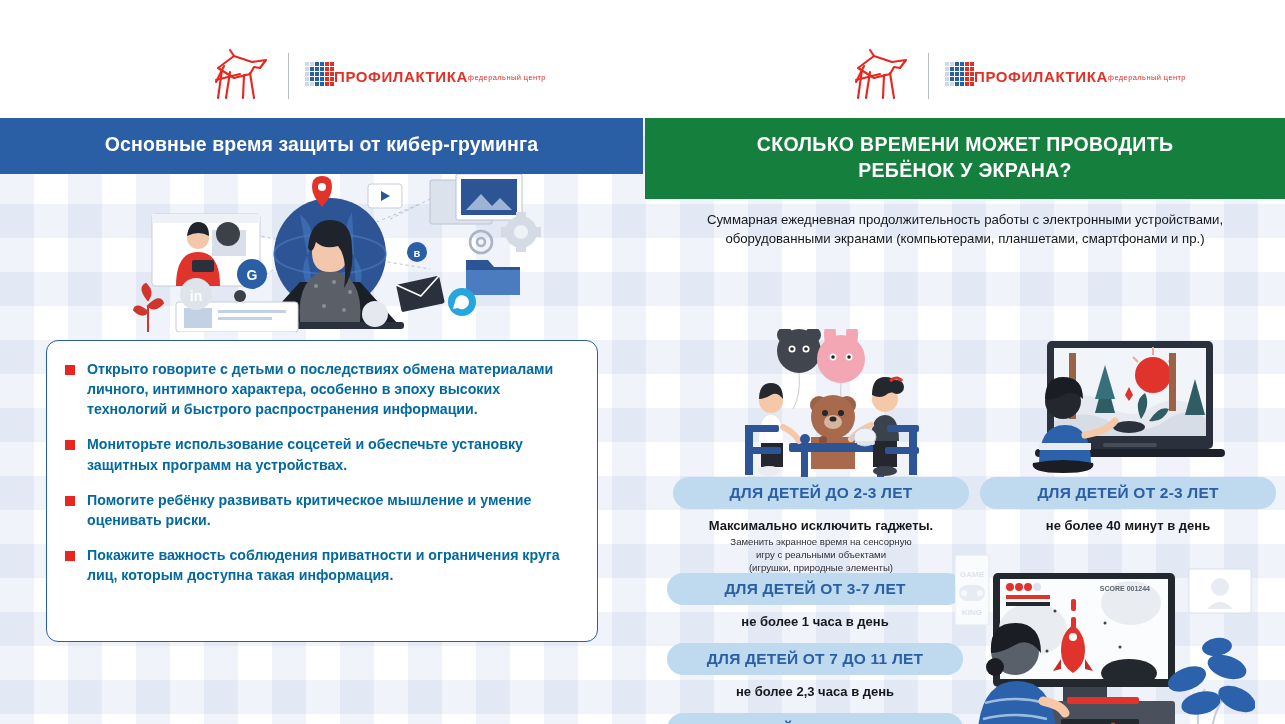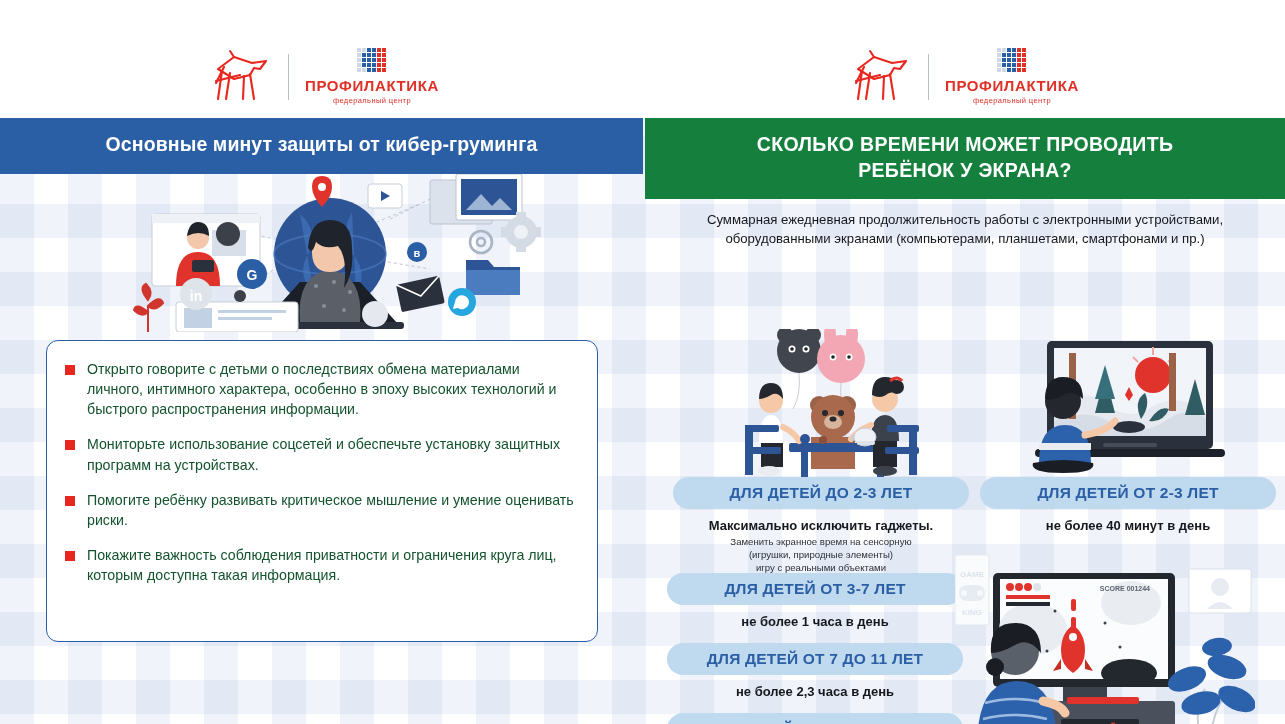--- a/index.html
+++ b/index.html
@@ -21,21 +21,21 @@
     opacity: .85;
   }
   .white-top { position:absolute; left:0; top:0; width:1285px; height:118px; background:#fff; }
 
   
   .logo-row { position:absolute; display:flex; align-items:center; gap:16px; }
   .logo-left  { left:210px; top:48px; }
   .logo-right { left:850px; top:48px; }
   .horse-mark { width:62px; height:56px; }
   .logo-div { width:1px; height:46px; background:#b9bfc7; }
-  .logo-text { display:flex; flex-direction:column; align-items:center; }
+  .logo-text { display:flex; align-items:center; }
   .grid-mark { display:grid; grid-template-columns:repeat(6,4px); grid-auto-rows:4px; gap:1px; margin-bottom:5px; }
   .grid-mark i { display:block; width:4px; height:4px; }
   .brand-name { font-size:15px; font-weight:bold; letter-spacing:.6px; color:#e03127; }
   .brand-sub  { font-size:7.5px; letter-spacing:.4px; color:#e03127; margin-top:2px; }
 
   
   .panel { position:absolute; top:118px; height:606px; }
   .panel-left  { left:0;   width:643px; }
   .panel-right { left:645px; width:640px; }
 
@@ -50,21 +50,21 @@
   
   .card {
     position:absolute; left:46px; top:222px; width:552px; height:302px;
     background:#fff; border:1.6px solid #2a5fa5; border-radius:12px;
     padding:18px 20px 10px 18px;
   }
   .blist { list-style:none; }
   .blist li { display:flex; gap:12px; margin-bottom:15px; }
   .blist li:last-child { margin-bottom:0; }
   .bsq { flex:0 0 auto; width:10px; height:10px; background:#e8261f; margin-top:6px; }
-  .btxt { font-size:14.2px; line-height:1.42; color:#14532d; font-weight:400; }
+  .btxt { font-size:14.2px; line-height:1.42; color:#0369a1; font-weight:700; }
 
   
   .rp { position:relative; width:100%; }
   .intro { margin:12px 16px 0; text-align:center; font-size:13.2px; font-weight:normal;
            line-height:1.38; color:#15181d; }
 
   .agebar {
     border-radius:20px; background:#bfd9ef; color:#2a5fa5;
     font-weight:bold; font-size:15.5px; text-align:center; padding:7px 10px;
     letter-spacing:.2px;
@@ -193,21 +193,21 @@
           <i style="background:#e03127"></i>
       </span>
       <span class="brand-name">ПРОФИЛАКТИКА</span>
       <span class="brand-sub">федеральный центр</span>
     </span>
   </div>
 
   <div class="panel panel-left">
 
     <div class="hdr hdr-blue">
-      <div>Основные минут защиты от кибер-груминга</div>
+      <div>Основные время защиты от кибер-груминга</div>
     </div>
 
     <div class="illus-left">
       <svg width="643" height="158" viewBox="0 0 643 158">
 
         <g stroke="#b9c3d2" stroke-width="1" stroke-dasharray="3 3" fill="none">
           <path d="M250 60 L300 70"></path>
             <path d="M250 110 L300 80"></path>
           <path d="M360 55 L420 30"></path>
             <path d="M370 85 L430 95"></path>
@@ -437,22 +437,22 @@
           <path d="M68 96 q22 -4 30 -14" stroke="#f5c9a8" stroke-width="7" fill="none" stroke-linecap="round"></path>
           <path d="M16 124 q30 -6 60 0 q4 10 -30 10 q-34 0 -30 -10Z" fill="#1a1d23"></path>
         </svg>
       </div>
 
       <div class="col-a">
         <div class="agebar">ДЛЯ ДЕТЕЙ ДО 2-3 ЛЕТ</div>
         <div class="agenote">Максимально исключить гаджеты.</div>
         <div class="agesub">
           <div>Заменить экранное время на сенсорную</div>
+          <div>игру с реальными объектами</div>
           <div>(игрушки, природные элементы)</div>
-          <div>игру с реальными объектами</div>
         </div>
       </div>
 
       <div class="col-b">
         <div class="agebar">ДЛЯ ДЕТЕЙ ОТ 2-3 ЛЕТ</div>
         <div class="agenote">не более 40 минут в день</div>
       </div>
 
       <div class="stack">
         <div class="grp">

